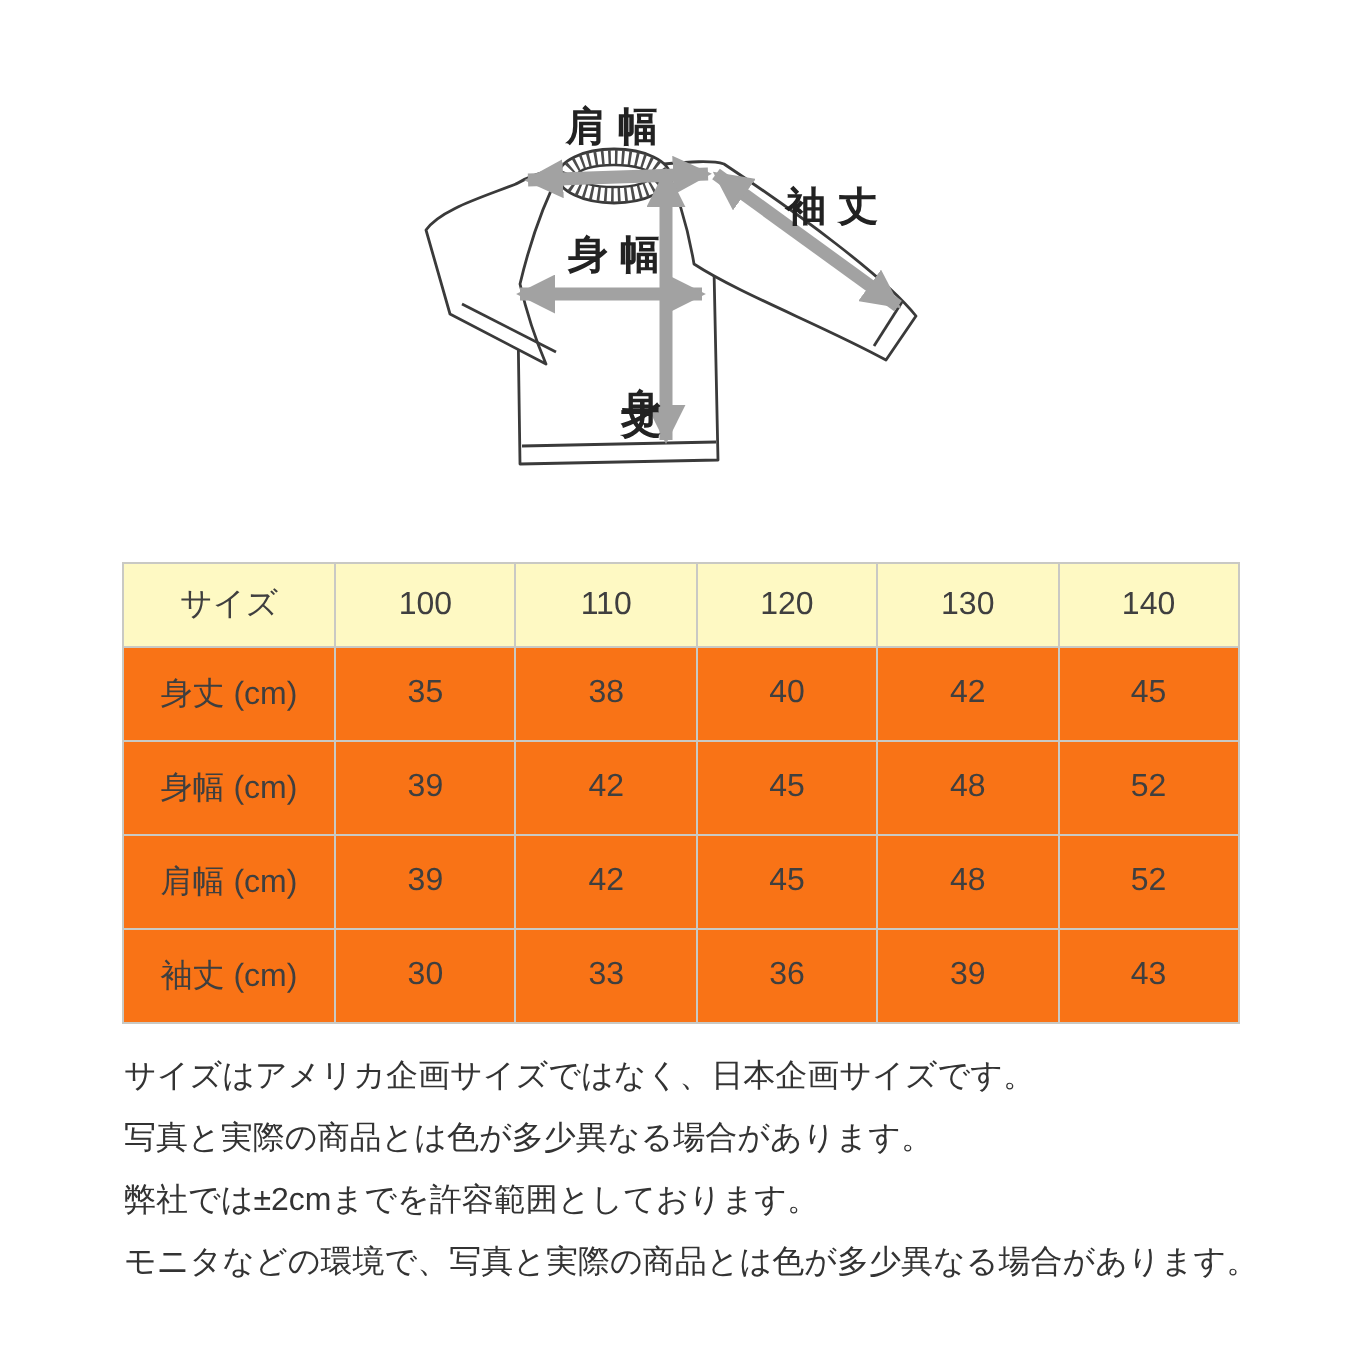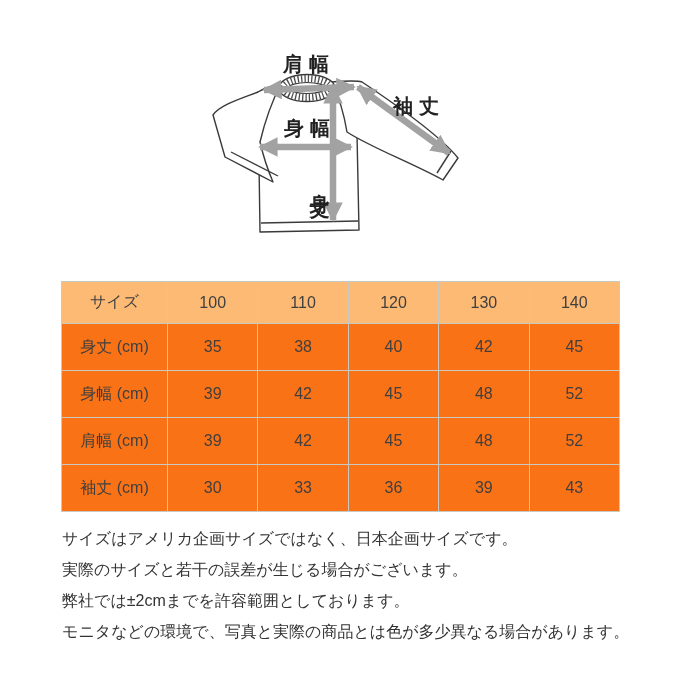--- a/index.html
+++ b/index.html
@@ -21,21 +21,21 @@
   
   #size-table{
     position:absolute;left:61px;top:281px;width:559px;
     border-collapse:collapse;table-layout:fixed;
     font-size:16px;color:#3f3f3f;
   }
   #size-table th,#size-table td{
     border:1px solid #c9c9c4;text-align:center;vertical-align:middle;
     padding:0;font-weight:normal;
   }
-  #size-table thead th{background:#fdba74;height:41px;}
+  #size-table thead th{background:#fef9c3;height:41px;}
   #size-table tbody td{background:#f97316;height:46px;}
   #size-table .col-label{width:106px;}
   
   #notes{
     position:absolute;left:58px;top:521px;width:590px;
     font-size:16px;line-height:27px;color:#333333;
   }
   #notes p{margin:4px;white-space:nowrap;}
 </style>
 </head>
@@ -76,21 +76,21 @@
 
       <g stroke="#a2a2a2" stroke-width="6.5" fill="none" marker-start="url(#ah)" marker-end="url(#ah)">
         <line x1="104" y1="70" x2="194" y2="67"></line>
         <line x1="100" y1="127" x2="191" y2="127"></line>
         <line x1="173" y1="66" x2="173" y2="200"></line>
         <line x1="198" y1="67" x2="289" y2="133"></line>
       </g>
     </svg>
 
     <div class="measure-label" style="left:149px;top:44px;">肩幅</div>
-    <div class="measure-label" style="left:259px;top:86px;">袖丈</div>
+    <div class="measure-label" style="left:259px;top:86px;font-family:Liberation Mono, monospace;">袖丈</div>
     <div class="measure-label" style="left:150px;top:108px;">身幅</div>
     <div class="measure-label vertical" style="left:160px;top:163px;">身丈</div>
   </div>
 
   <table id="size-table">
     <colgroup>
       <col class="col-label">
         <col>
         <col>
         <col>
@@ -138,18 +138,18 @@
         <td>33</td>
         <td>36</td>
         <td>39</td>
         <td>43</td>
       </tr>
     </tbody>
   </table>
 
   <div id="notes">
     <p>サイズはアメリカ企画サイズではなく、日本企画サイズです。</p>
-    <p>実際のサイズと若干の誤差が生じる場合がございます。</p>
+    <p>写真と実際の商品とは色が多少異なる場合があります。</p>
     <p>弊社では±2cmまでを許容範囲としております。</p>
     <p>モニタなどの環境で、写真と実際の商品とは色が多少異なる場合があります。</p>
   </div>
 
 </div>
 
 </body></html>

